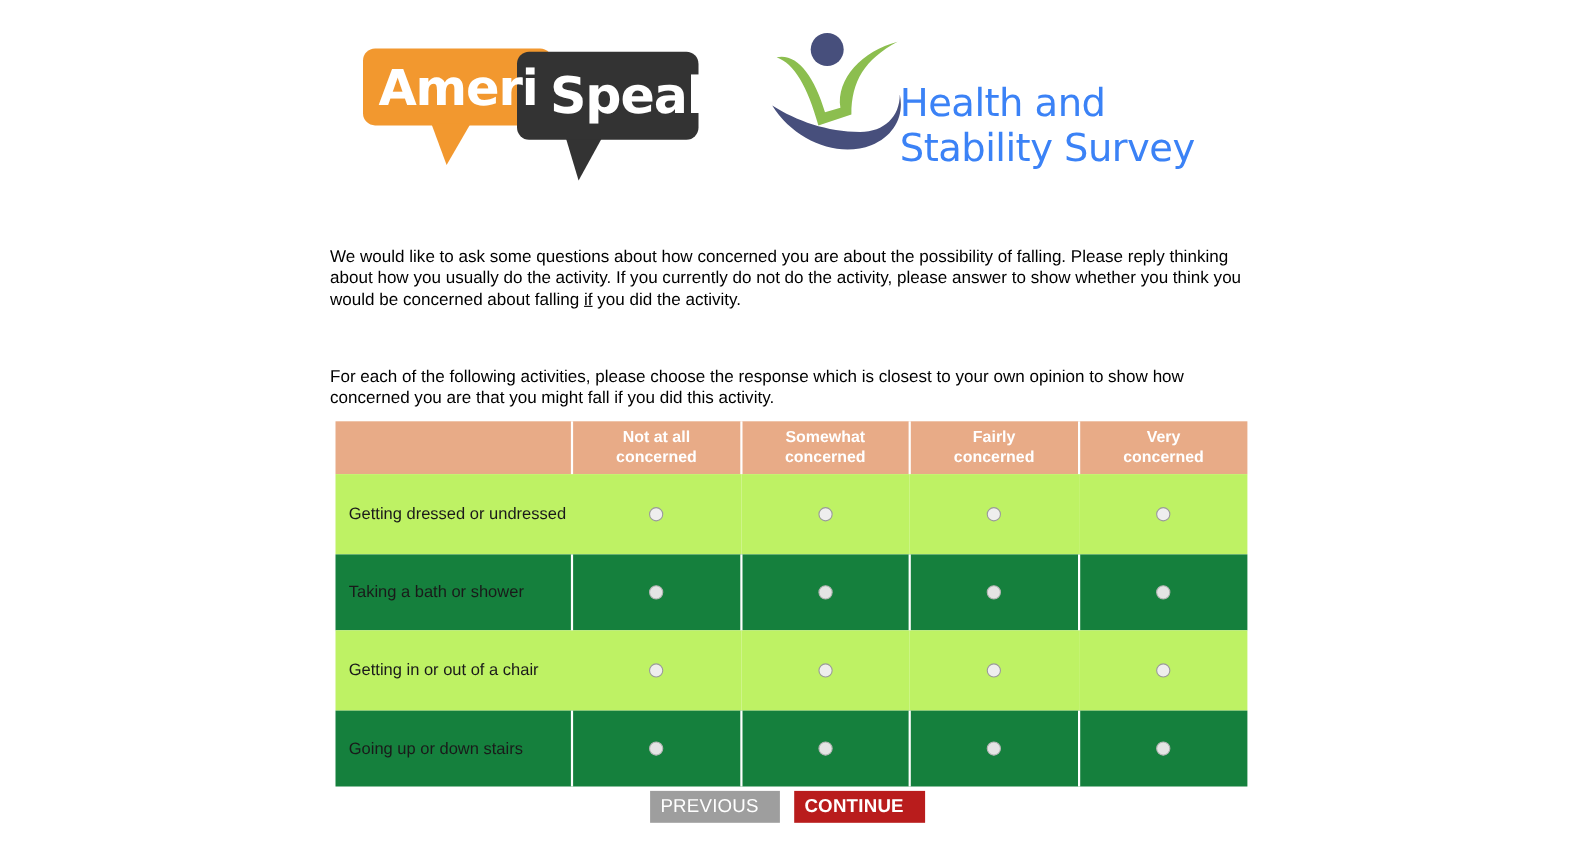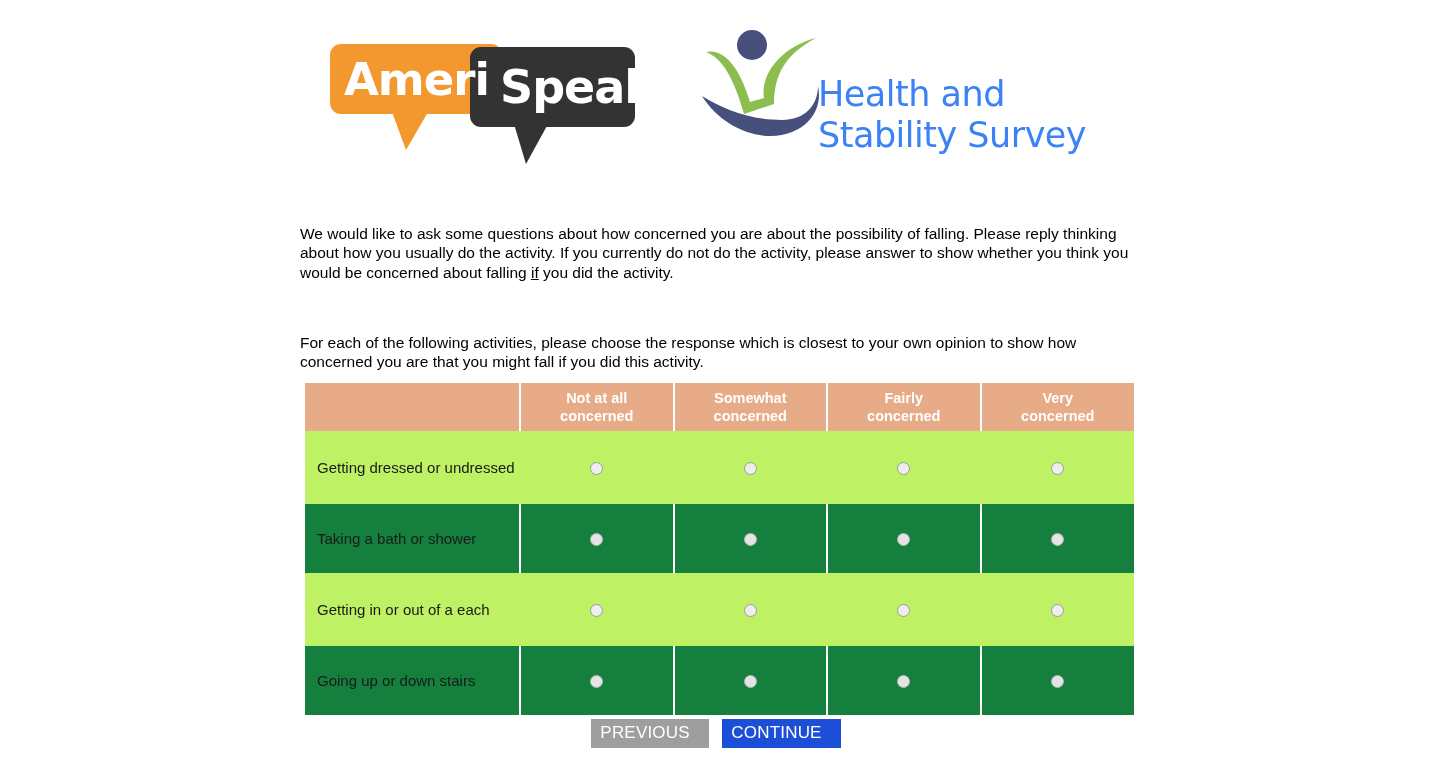--- a/index.html
+++ b/index.html
@@ -213,21 +213,21 @@
     font-family: "Liberation Sans", sans-serif;
     font-size: 17px;
     color: #ffffff;
     border: none;
     padding: 4px 19px 5px 9px;
     cursor: pointer;
     letter-spacing: 0.2px;
     vertical-align: middle;
   }
   .btn-previous { background: #9e9e9e; margin-right: 9px; }
-  .btn-continue { background: #1d4ed8; }
+  .btn-continue { background: #b91c1c; font-weight: bold; }
 </style>
 </head>
 <body>
 
 <div class="logo-bar">
 
   <div class="amerispeak">
     <div class="tail tail-orange"></div>
     <div class="tail tail-dark"></div>
     <div class="bubble bubble-orange">
@@ -293,21 +293,21 @@
       <td class="opt"><input type="radio" class="radio" name="q1" style=""></td>
     </tr>
     <tr class="row-even">
       <td class="activity">Taking a bath or shower</td>
       <td class="opt"><input type="radio" class="radio" name="q2" style=""></td>
       <td class="opt"><input type="radio" class="radio" name="q2" style=""></td>
       <td class="opt"><input type="radio" class="radio" name="q2" style=""></td>
       <td class="opt"><input type="radio" class="radio" name="q2" style=""></td>
     </tr>
     <tr class="row-odd">
-      <td class="activity">Getting in or out of a each</td>
+      <td class="activity">Getting in or out of a chair</td>
       <td class="opt"><input type="radio" class="radio" name="q3" style=""></td>
       <td class="opt"><input type="radio" class="radio" name="q3" style=""></td>
       <td class="opt"><input type="radio" class="radio" name="q3" style=""></td>
       <td class="opt"><input type="radio" class="radio" name="q3" style=""></td>
     </tr>
     <tr class="row-even">
       <td class="activity">Going up or down stairs</td>
       <td class="opt"><input type="radio" class="radio" name="q4" style=""></td>
       <td class="opt"><input type="radio" class="radio" name="q4" style=""></td>
       <td class="opt"><input type="radio" class="radio" name="q4" style=""></td>

